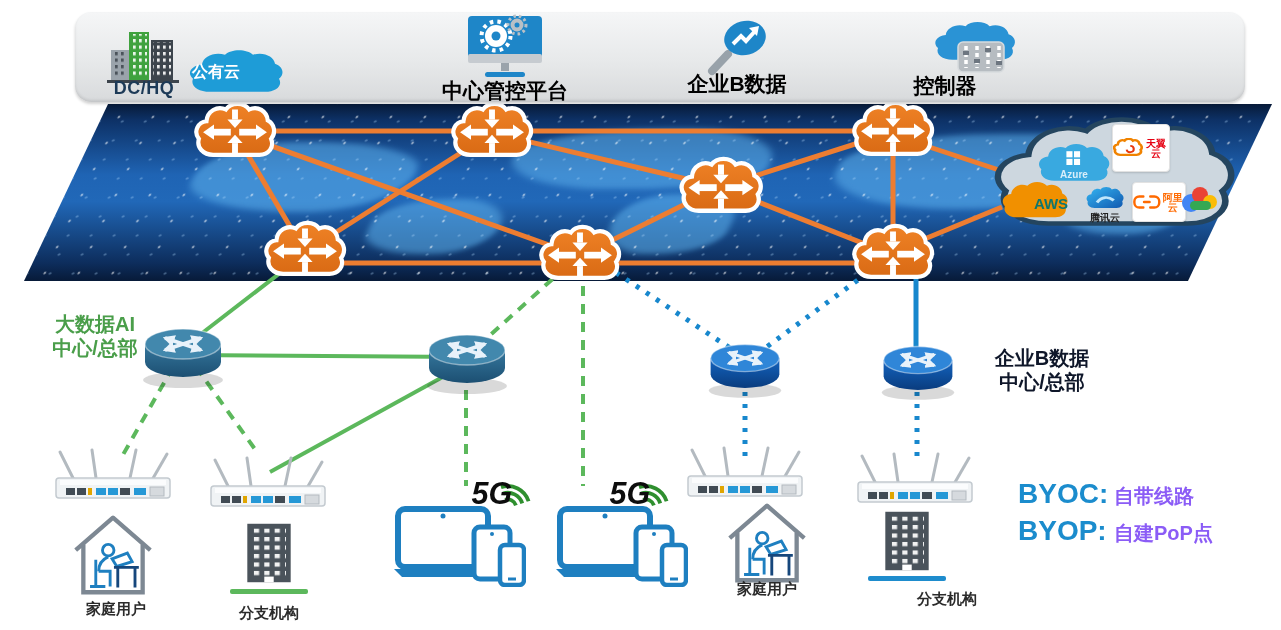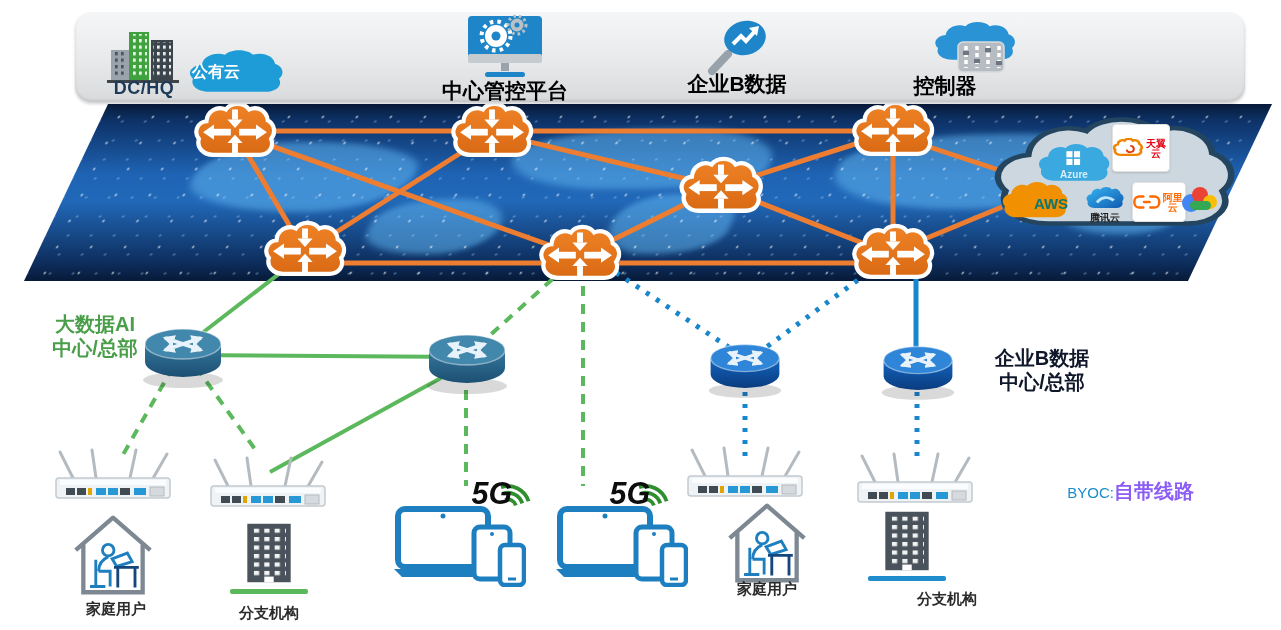--- a/index.html
+++ b/index.html
@@ -28,21 +28,21 @@
   .glabel{font-weight:bold;font-size:15px;color:#2b2b2b;text-align:center;z-index:5;}
   .ent-label{font-weight:bold;font-size:20px;line-height:24px;text-align:center;z-index:5;}
   .ent-a{color:#4a9e4a;}
   .ent-b{color:#0f172a;}
   .underline-green{background:#5cb85c;border-radius:2px;z-index:5;}
   .underline-blue{background:#1e8ccd;border-radius:2px;z-index:5;}
   .z4{z-index:4;} .z5{z-index:5;}
   svg{display:block;}
   
   .byo-row{position:absolute;left:1018px;white-space:nowrap;z-index:5;}
-  .byo-term{display:inline-block;width:96px;font-weight:normal;font-size:15px;color:#1b8ccd;text-align:right;}
+  .byo-term{display:inline-block;width:96px;font-weight:bold;font-size:28px;color:#1b8ccd;}
   .byo-desc{font-weight:bold;font-size:20px;color:#8b5cf6;}
   
   .chip{position:absolute;z-index:5;}
   .whitebox{background:#fff;border:1px solid #e2e2e2;border-radius:4px;box-shadow:0 1px 2px rgba(0,0,0,.15);
             display:flex;align-items:center;justify-content:center;}
   .chip-txt{font-weight:bold;text-align:center;line-height:1;}
 </style>
 </head>
 <body>
 
@@ -536,14 +536,17 @@
       <path d="M40 33 A9 9 0 0 1 49 42"></path>
         <path d="M40 26 A16 16 0 0 1 56 42"></path>
         <path d="M40 19 A23 23 0 0 1 63 42"></path>
     </g>
     <text x="2" y="38" font-size="32" font-style="italic" font-weight="bold" fill="#0d0d0d">5G</text>
   </svg>
 
   <div class="byo-row" style="top:478px">
     <span class="byo-term">BYOC:</span><span class="byo-desc">自带线路</span>
   </div>
+  <div class="byo-row" style="top:515px">
+    <span class="byo-term">BYOP:</span><span class="byo-desc">自建PoP点</span>
+  </div>
 
 </div>
 
 </body></html>

